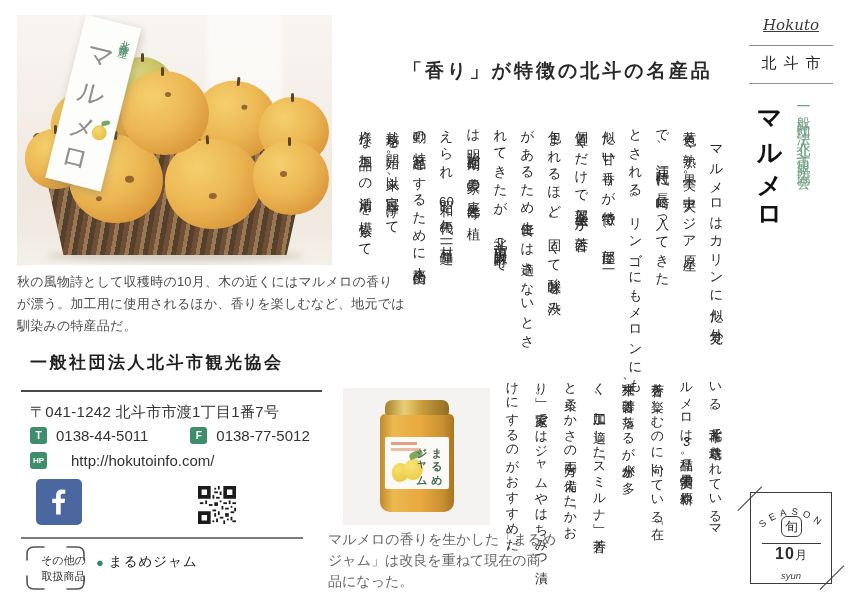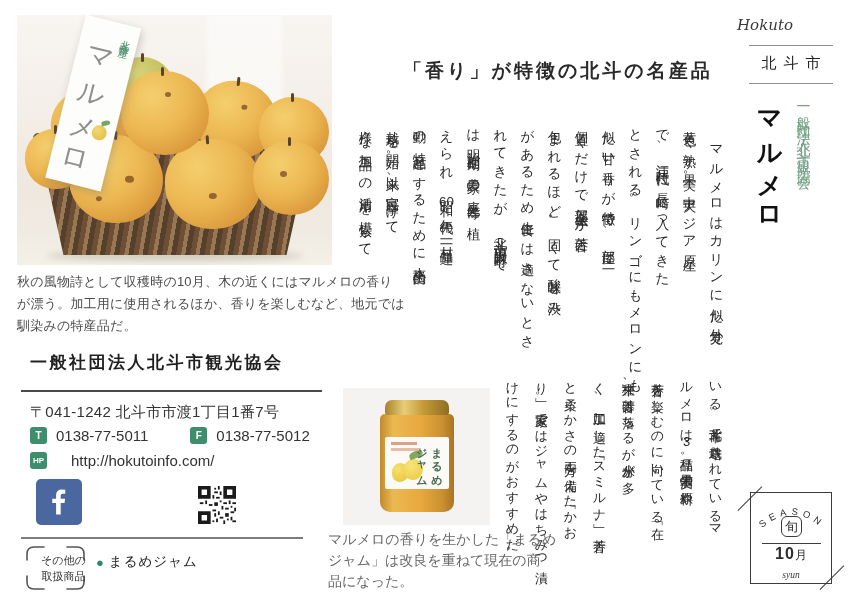--- a/index.html
+++ b/index.html
@@ -88,41 +88,41 @@
   .jar-label-redline { position:absolute; left:6px; top:5px; width:26px; height:3px; background:#d98a6a; opacity:.8; }
   .jar-label-redline2 { position:absolute; left:6px; top:11px; width:30px; height:3px; background:#e0a184; opacity:.7; }
   .jar-fruit1 { position:absolute; left:7px; top:26px; width:17px; height:19px; border-radius:50% 50% 55% 45%;
     background:radial-gradient(circle at 35% 30%,#f6e06d,#e7c23a); }
   .jar-fruit2 { position:absolute; left:19px; top:22px; width:19px; height:21px; border-radius:50% 50% 55% 45%;
     background:radial-gradient(circle at 35% 30%,#f8e478,#ebc83f); }
   .jar-leaf { position:absolute; left:24px; top:14px; width:14px; height:7px; border-radius:50% 50% 50% 0; background:#7fa860; transform:rotate(-20deg); }
   .jam-caption { position:absolute; left:328px; top:529px; width:176px; font-size:14px; line-height:21px; color:#666; }
 
   
-  .hokuto-script { position:absolute; left:719px; top:16px; width:92px; text-align:center;
-    font-family:"DejaVu Serif","Liberation Serif",serif; font-style:italic; font-size:15px; color:#3a3a3a; }
+  .hokuto-script { position:absolute; left:745px; top:16px; width:92px; text-align:center;
+    font-family:"DejaVu Serif","Liberation Serif",serif; font-style:italic; font-size:15px; color:#3a3a3a;text-decoration:underline; }
   .side-rule-1 { position:absolute; left:749px; top:45px; width:84px; height:1px; background:#8f8f8f; }
   .side-rule-2 { position:absolute; left:749px; top:83px; width:84px; height:1px; background:#8f8f8f; }
   .side-city { position:absolute; left:749px; top:54px; width:84px; text-align:center; font-size:15px; letter-spacing:7px; text-indent:7px; color:#222; }
   .side-title { position:absolute; left:754px; top:95px; writing-mode:vertical-rl; font-size:25px; font-weight:bold; letter-spacing:3px; color:#111; }
   .side-org { position:absolute; left:795px; top:99px; writing-mode:vertical-rl; font-size:14px; letter-spacing:5.5px; color:#74a287; }
 
   
   .stamp { position:absolute; left:750px; top:492px; width:82px; height:92px; border:1.3px solid #3c3c3c; }
   .stamp-diag-tl { position:absolute; left:-18px; top:5px; width:34px; height:1.3px; background:#3c3c3c; transform:rotate(-45deg); }
   .stamp-diag-br { position:absolute; right:-18px; bottom:5px; width:34px; height:1.3px; background:#3c3c3c; transform:rotate(-45deg); }
   .stamp-arc { position:absolute; left:0; top:4px; width:82px; height:36px; }
   .stamp-kanji-box { position:absolute; left:30px; top:23px; width:21px; height:21px; border:1.2px solid #3c3c3c; border-radius:6px;
     display:flex; align-items:center; justify-content:center; font-size:13px; color:#2e2e2e; }
   .stamp-rule { position:absolute; left:11px; top:50px; width:59px; height:1.2px; background:#3c3c3c; }
   .stamp-month { position:absolute; left:0; top:52px; width:100%; text-align:center; color:#2e2e2e; }
   .stamp-month-num { font-size:16px; font-weight:700; letter-spacing:1px; }
   .stamp-month-unit { font-size:12px; }
   .stamp-romaji { position:absolute; left:0; top:77px; width:100%; text-align:center;
-    font-family:Liberation Serif, serif; font-style:italic; font-size:9.5px; color:#3c3c3c; }
+    font-family:Liberation Sans, sans-serif; font-style:italic; font-size:9.5px; color:#3c3c3c; }
 </style>
 </head>
 <body>
 
 <div class="page">
 
   <div class="main-photo">
     <div class="wall-light"></div>
     <div class="wall-light2"></div>
     <div class="table-top"></div>
@@ -162,21 +162,21 @@
 
   <div class="photo-caption pre">秋の風物詩として収穫時の10月、木の近くにはマルメロの香り
 が漂う。加工用に使用されるほか、香りを楽しむなど、地元では
 馴染みの特産品だ。</div>
 
   <div class="contact-org">一般社団法人北斗市観光協会</div>
   <div class="contact-rule"></div>
   <div class="contact-address">〒041-1242 北斗市市渡1丁目1番7号</div>
   <div class="contact-tel-row">
     <span class="badge">T</span>
-    <span>0138-77-5011</span>
+    <span>0138-44-5011</span>
     <span class="tel-gap"></span>
     <span class="badge">F</span>
     <span>0138-77-5012</span>
   </div>
   <div class="contact-hp-row">
     <span class="badge hp">HP</span>
     <span>http://hokutoinfo.com/</span>
   </div>
   <div class="fb-box">
     <svg width="30" height="30" viewBox="0 0 24 24">

